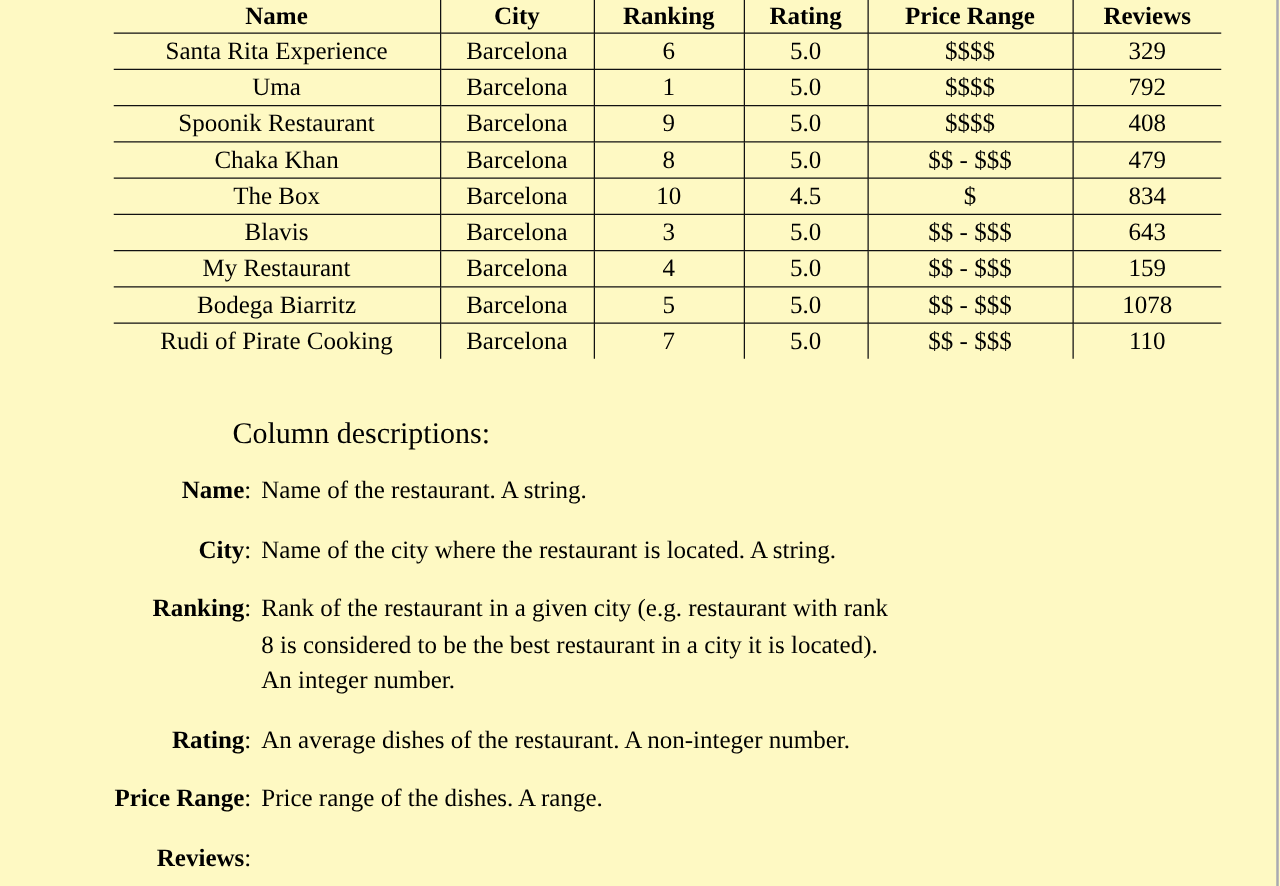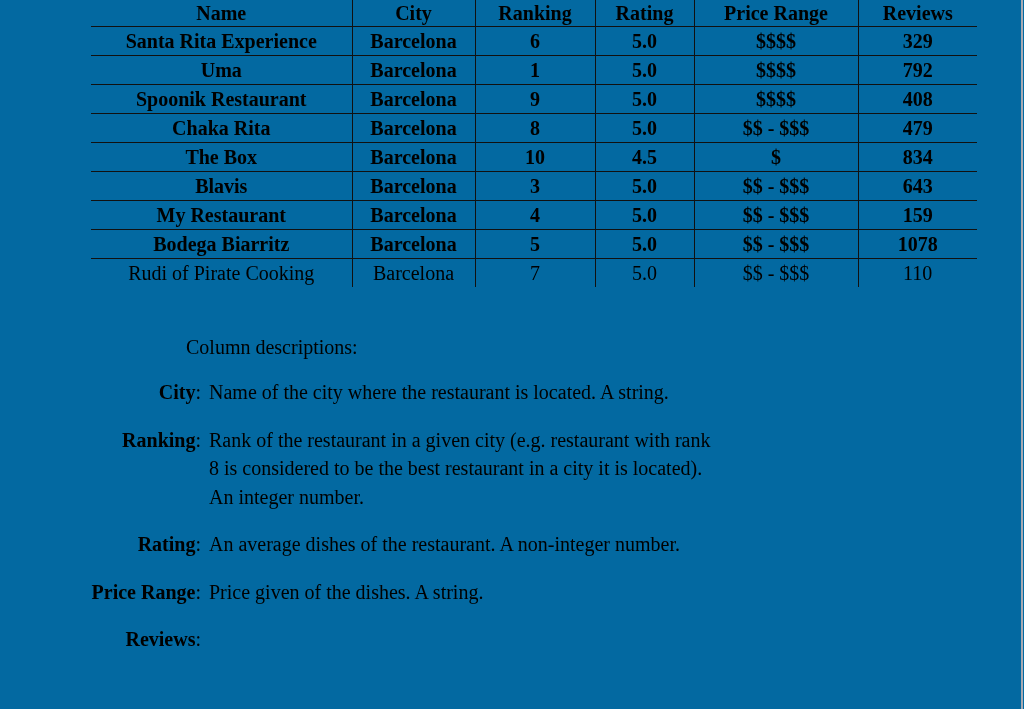--- a/index.html
+++ b/index.html
@@ -7,21 +7,21 @@
     padding: 0;
     background: #ffffff;
     font-family: "Liberation Serif", "DejaVu Serif", serif;
     color: #000000;
   }
   .page {
     position: relative;
     width: 1024px;
     height: 709px;
     overflow: hidden;
-    background: #0369a1;
+    background: #fef9c3;
   }
 
   
   table.data-table {
     position: absolute;
     left: 91px;
     top: 0;
     width: 886px;
     border-collapse: collapse;
     table-layout: fixed;
@@ -39,29 +39,28 @@
     border-right: none;
   }
   .data-table th {
     font-weight: bold;
     height: 26px;
     border-bottom: 1px solid #111111;
   }
   .data-table td { height: 28px; }
   .data-table tbody tr:not(:last-child) td {
     border-bottom: 1px solid #111111;
-    font-weight: bold;
   }
 
   
   .section-heading {
     position: absolute;
     left: 186px;
     top: 336px;
-    font-size: 20px;
+    font-size: 24px;
     line-height: 22px;
     text-align: center;
   }
   .desc-list {
     position: absolute;
     left: 0;
     top: 378px;
     width: 960px;
     font-size: 20px;
   }
@@ -131,21 +130,21 @@
         </tr>
         <tr>
           <td>Spoonik Restaurant</td>
           <td>Barcelona</td>
           <td>9</td>
           <td>5.0</td>
           <td>$$$$</td>
           <td>408</td>
         </tr>
         <tr>
-          <td>Chaka Rita</td>
+          <td>Chaka Khan</td>
           <td>Barcelona</td>
           <td>8</td>
           <td>5.0</td>
           <td>$$ - $$$</td>
           <td>479</td>
         </tr>
         <tr>
           <td>The Box</td>
           <td>Barcelona</td>
           <td>10</td>
@@ -185,20 +184,26 @@
           <td>$$ - $$$</td>
           <td>110</td>
         </tr>
       </tbody>
   </table>
 
   <div class="section-heading">Column descriptions:</div>
 
   <div class="desc-list">
       <div class="desc-entry">
+        <div class="desc-label"><span class="lbl">Name</span><span>:</span></div>
+        <div class="desc-text">
+          <div>Name of the restaurant. A string.</div>
+        </div>
+      </div>
+      <div class="desc-entry">
         <div class="desc-label"><span class="lbl">City</span><span>:</span></div>
         <div class="desc-text">
           <div>Name of the city where the restaurant is located. A string.</div>
         </div>
       </div>
       <div class="desc-entry">
         <div class="desc-label"><span class="lbl">Ranking</span><span>:</span></div>
         <div class="desc-text">
           <div>Rank of the restaurant in a given city (e.g. restaurant with rank</div>
           <div>8 is considered to be the best restaurant in a city it is located).</div>
@@ -207,21 +212,21 @@
       </div>
       <div class="desc-entry">
         <div class="desc-label"><span class="lbl">Rating</span><span>:</span></div>
         <div class="desc-text">
           <div>An average dishes of the restaurant. A non-integer number.</div>
         </div>
       </div>
       <div class="desc-entry">
         <div class="desc-label"><span class="lbl">Price Range</span><span>:</span></div>
         <div class="desc-text">
-          <div>Price given of the dishes. A string.</div>
+          <div>Price range of the dishes. A range.</div>
         </div>
       </div>
       <div class="desc-entry">
         <div class="desc-label"><span class="lbl">Reviews</span><span>:</span></div>
       </div>
     </div>
 
   <div class="right-edge" style="background: rgb(169, 170, 178);"></div>
 
 </div>

